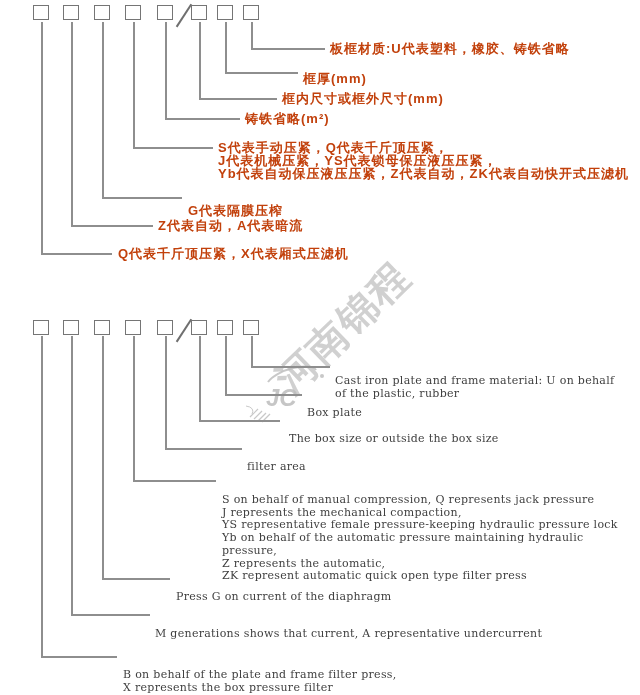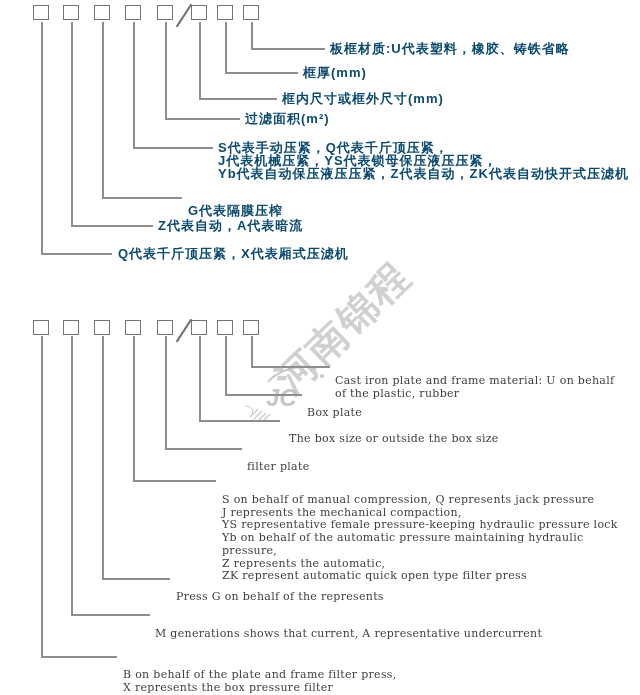--- a/index.html
+++ b/index.html
@@ -3,21 +3,21 @@
 <meta charset="utf-8">
 <style>
   html,body{margin:0;padding:0;background:#fff;}
   .canvas{position:relative;width:640px;height:695px;background:#ffffff;overflow:hidden;
           font-family:"Liberation Sans",sans-serif;}
   .box{position:absolute;width:14px;height:13px;border:1.6px solid #757575;background:#fff;}
   .vl{position:absolute;width:1.6px;background:#8e8e8e;}
   .hl{position:absolute;height:1.6px;background:#8e8e8e;}
   .slash{position:absolute;width:1.7px;height:27px;background:#6f6f6f;transform:rotate(33deg);}
   .cn{position:absolute;font-family:"Liberation Sans",sans-serif;font-size:13px;line-height:13.2px;
-      font-weight:bold;color:#0c4a6e;letter-spacing:1px;white-space:pre-line;}
+      font-weight:bold;color:#c2410c;letter-spacing:1px;white-space:pre-line;}
   .en{position:absolute;font-family:"DejaVu Serif",serif;font-size:11px;line-height:12.7px;
       color:#3f3f3f;letter-spacing:0.3px;white-space:pre-line;margin-top:20px;}
   .wm-text{position:absolute;left:238px;top:300px;width:210px;text-align:center;
       font-family:"Liberation Sans",sans-serif;font-size:40px;font-weight:bold;
       color:#c5c5c5;letter-spacing:2px;transform:rotate(-44deg);opacity:0.8;pointer-events:none;}
   .wm-logo{position:absolute;left:238px;top:362px;opacity:0.85;pointer-events:none;}
 </style>
 </head>
 <body>
 
@@ -62,23 +62,23 @@
     <div class="vl" style="left:165px;top:22px;height:96px"></div>
     <div class="hl" style="left:165px;top:118px;width:75px"></div>
     <div class="vl" style="left:199px;top:22px;height:76px"></div>
     <div class="hl" style="left:199px;top:98px;width:78px"></div>
     <div class="vl" style="left:225px;top:22px;height:50px"></div>
     <div class="hl" style="left:225px;top:72px;width:73px"></div>
     <div class="vl" style="left:251px;top:22px;height:26px"></div>
     <div class="hl" style="left:251px;top:48px;width:74px"></div>
 
     <div class="cn" style="left:330px;top:42px">板框材质:U代表塑料，橡胶、铸铁省略</div>
-    <div class="cn" style="left:303px;top:66px">框厚(mm)</div>
+    <div class="cn" style="left:303px;top:72px">框厚(mm)</div>
     <div class="cn" style="left:282px;top:92px">框内尺寸或框外尺寸(mm)</div>
-    <div class="cn" style="left:245px;top:112px">过滤面积(m²)</div>
+    <div class="cn" style="left:245px;top:112px">铸铁省略(m²)</div>
     <div class="cn" style="left:218px;top:141px">S代表手动压紧，Q代表千斤顶压紧，
 J代表机械压紧，YS代表锁母保压液压压紧，
 Yb代表自动保压液压压紧，Z代表自动，ZK代表自动快开式压滤机</div>
     <div class="cn" style="left:188px;top:204px">G代表隔膜压榨</div>
     <div class="cn" style="left:158px;top:219px">Z代表自动，A代表暗流</div>
     <div class="cn" style="left:118px;top:247px">Q代表千斤顶压紧，X代表厢式压滤机</div>
   </div>
 
   <div>
 
@@ -106,26 +106,26 @@
     <div class="hl" style="left:199px;top:420px;width:81px"></div>
     <div class="vl" style="left:225px;top:336px;height:58px"></div>
     <div class="hl" style="left:225px;top:394px;width:77px"></div>
     <div class="vl" style="left:251px;top:336px;height:30px"></div>
     <div class="hl" style="left:251px;top:366px;width:79px"></div>
 
     <div class="en" style="left:335px;top:355px">Cast iron plate and frame material: U on behalf
 of the plastic, rubber</div>
     <div class="en" style="left:307px;top:387px">Box plate</div>
     <div class="en" style="left:289px;top:413px">The box size or outside the box size</div>
-    <div class="en" style="left:247px;top:441px">filter plate</div>
+    <div class="en" style="left:247px;top:441px">filter area</div>
     <div class="en" style="left:222px;top:474px">S on behalf of manual compression, Q represents jack pressure
 J represents the mechanical compaction,
 YS representative female pressure-keeping hydraulic pressure lock
 Yb on behalf of the automatic pressure maintaining hydraulic pressure,
 Z represents the automatic,
 ZK represent automatic quick open type filter press</div>
-    <div class="en" style="left:176px;top:571px">Press G on behalf of the represents</div>
+    <div class="en" style="left:176px;top:571px">Press G on current of the diaphragm</div>
     <div class="en" style="left:155px;top:608px">M generations shows that current, A representative undercurrent</div>
     <div class="en" style="left:123px;top:649px">B on behalf of the plate and frame filter press,
 X represents the box pressure filter</div>
   </div>
 
 </div>
 
 </body></html>

